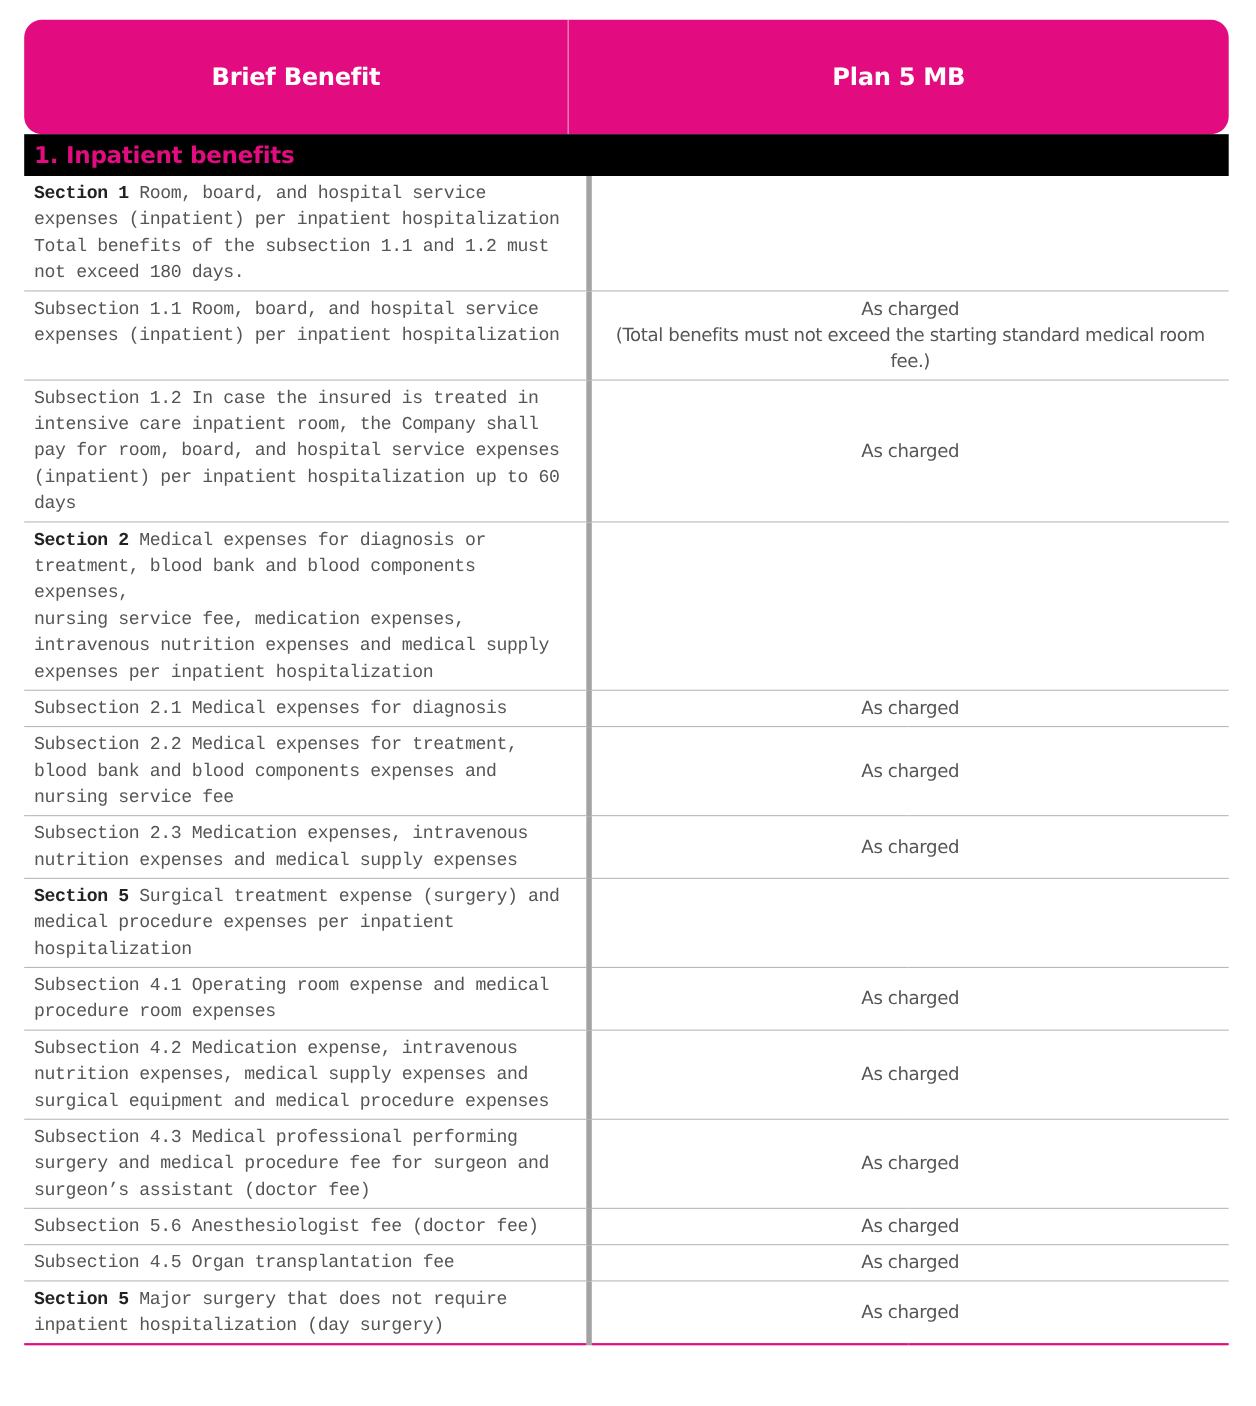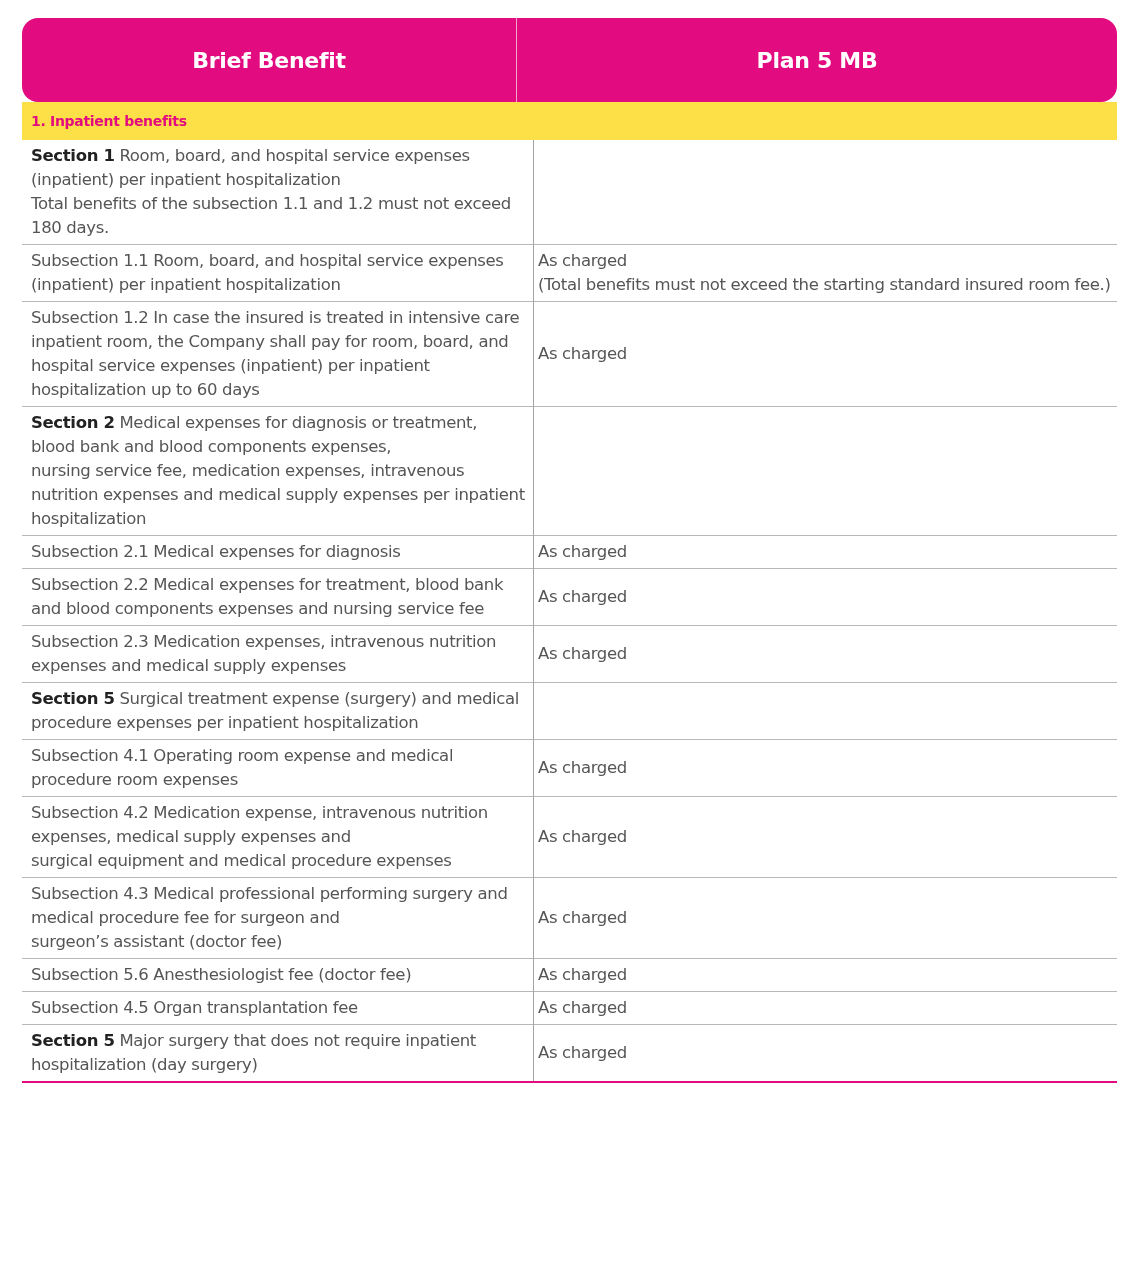--- a/index.html
+++ b/index.html
@@ -1,27 +1,27 @@
 <!DOCTYPE html>
 <html><head>
 <meta charset="utf-8">
 <style>
   html, body { margin: 0; padding: 0; background: #ffffff; }
   body { width: 1142px; height: 1278px; position: relative; font-family: "DejaVu Sans", sans-serif; color: #555555; }
   .wrap { position: absolute; left: 22px; top: 18px; width: 1095px; }
-  .header { display: flex; height: 84px; background: #e20b7f; border-radius: 16px; overflow: hidden; }
+  .header { display: flex; height: 104px; background: #e20b7f; border-radius: 16px; overflow: hidden; }
   .hcell { display: flex; align-items: center; justify-content: center; color: #ffffff; font-weight: bold; font-size: 22px; letter-spacing: -0.3px; }
   .hcell.c1 { width: 494px; border-right: 1px solid #f0a6c9; }
   .hcell.c2 { width: 244px; border-right: 1px solid #f0a6c9; }
   .hcell.c3 { flex: 1; }
-  .section-row { background: #fde047; height: 38px; display: flex; align-items: center; padding-left: 9px; color: #e20b7f; font-weight: bold; font-size: 14px; letter-spacing: -0.3px; }
+  .section-row { background: #000000; height: 38px; display: flex; align-items: center; padding-left: 9px; color: #e20b7f; font-weight: bold; font-size: 21px; letter-spacing: -0.3px; }
   table { border-collapse: collapse; width: 1095px; table-layout: fixed; }
   td { font-size: 16.5px; line-height: 24px; vertical-align: middle; letter-spacing: -0.35px; }
-  td.desc { width: 494px; padding: 4px 8px 4px 9px; border-right: 1px solid #a3a3a3; vertical-align: top; }
-  td.val { text-align: left; padding: 4px 4px; }
+  td.desc { width: 494px; padding: 4px 8px 4px 9px; border-right: 5px solid #a3a3a3; vertical-align: top; font-family: Liberation Mono, monospace; }
+  td.val { text-align: center; padding: 4px 4px; }
   tr { border-bottom: 1px solid #b8b8b8; }
   tr.last { border-bottom: 2px solid #e20b7f; }
   .bold { font-weight: bold; color: #222222; }
   .v-note { display: block; }
 </style>
 </head>
 <body>
 
 <div class="wrap">
   <div class="header">
@@ -34,21 +34,21 @@
         <tr>
           <td class="desc"><span class="bold">Section 1</span><span> Room, board, and hospital service expenses (inpatient) per inpatient hospitalization</span><br><span>Total benefits of the subsection 1.1 and 1.2 must not exceed 180 days.</span></td>
           <td class="val" colspan="2">
             <span class="v-note"></span>
           </td>
         </tr>
         <tr>
           <td class="desc"><span class="bold"></span><span>Subsection 1.1 Room, board, and hospital service expenses (inpatient) per inpatient hospitalization</span></td>
           <td class="val" colspan="2">
             <span class="v-note">As charged</span>
-            <span class="v-note">(Total benefits must not exceed the starting standard insured room fee.)</span>
+            <span class="v-note">(Total benefits must not exceed the starting standard medical room fee.)</span>
           </td>
         </tr>
         <tr>
           <td class="desc"><span class="bold"></span><span>Subsection 1.2 In case the insured is treated in intensive care inpatient room, the Company shall pay for room, board, and hospital service expenses (inpatient) per inpatient hospitalization up to 60 days</span></td>
           <td class="val" colspan="2">
             <span class="v-note">As charged</span>
           </td>
         </tr>
         <tr>
           <td class="desc"><span class="bold">Section 2</span><span> Medical expenses for diagnosis or treatment, blood bank and blood components expenses,</span><br><span>nursing service fee, medication expenses, intravenous nutrition expenses and medical supply expenses per inpatient hospitalization</span></td>

